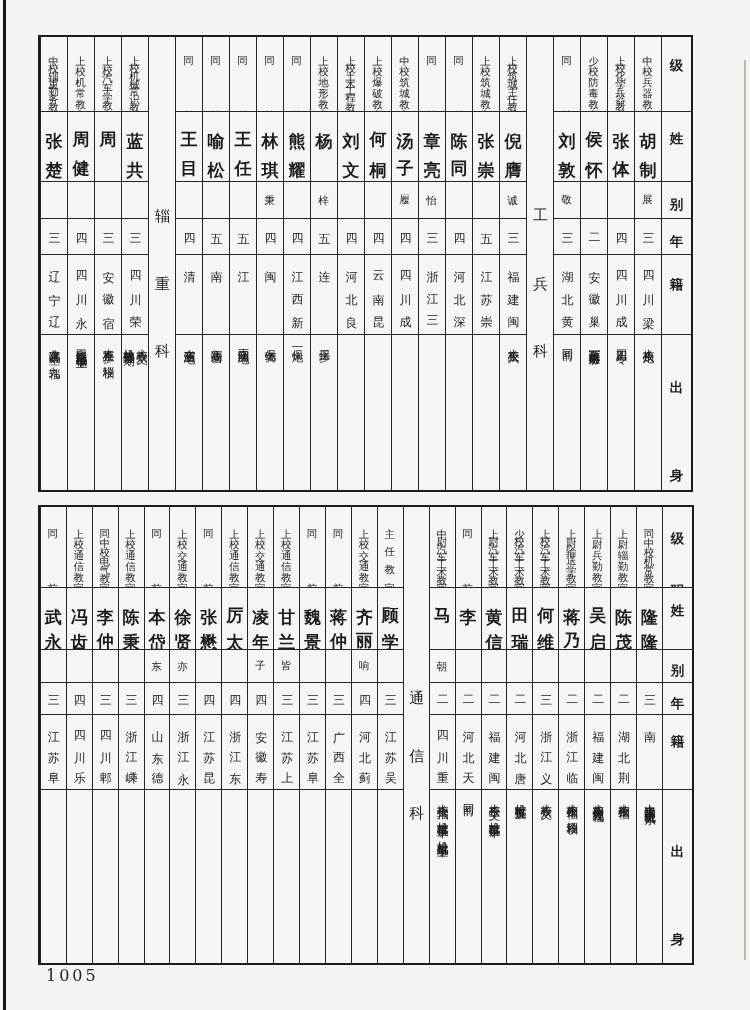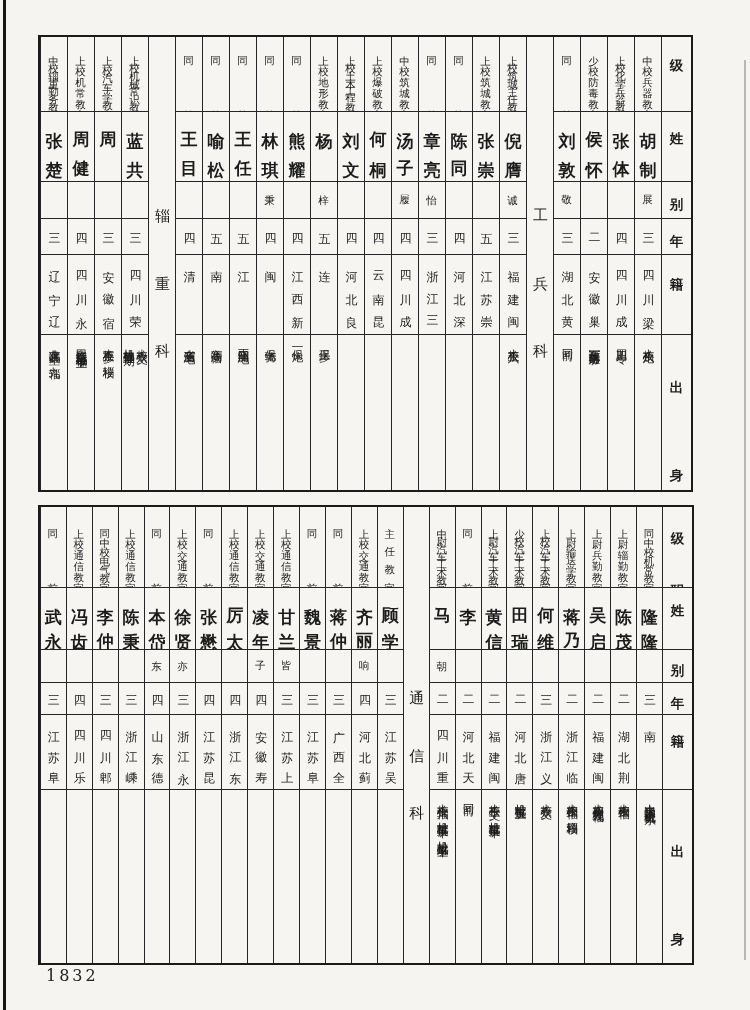--- a/index.html
+++ b/index.html
@@ -1019,13 +1019,13 @@
       </div>
     <div class="cell r-or">
         <span class="vt f-origin">江苏阜宁</span>
       </div>
     <div class="cell r-bg">
         <span class="vt f-bg"></span>
       </div>
   </div>
   </div>
 
-<div class="pageno">1832</div>
+<div class="pageno">1005</div>
 
 </body></html>

